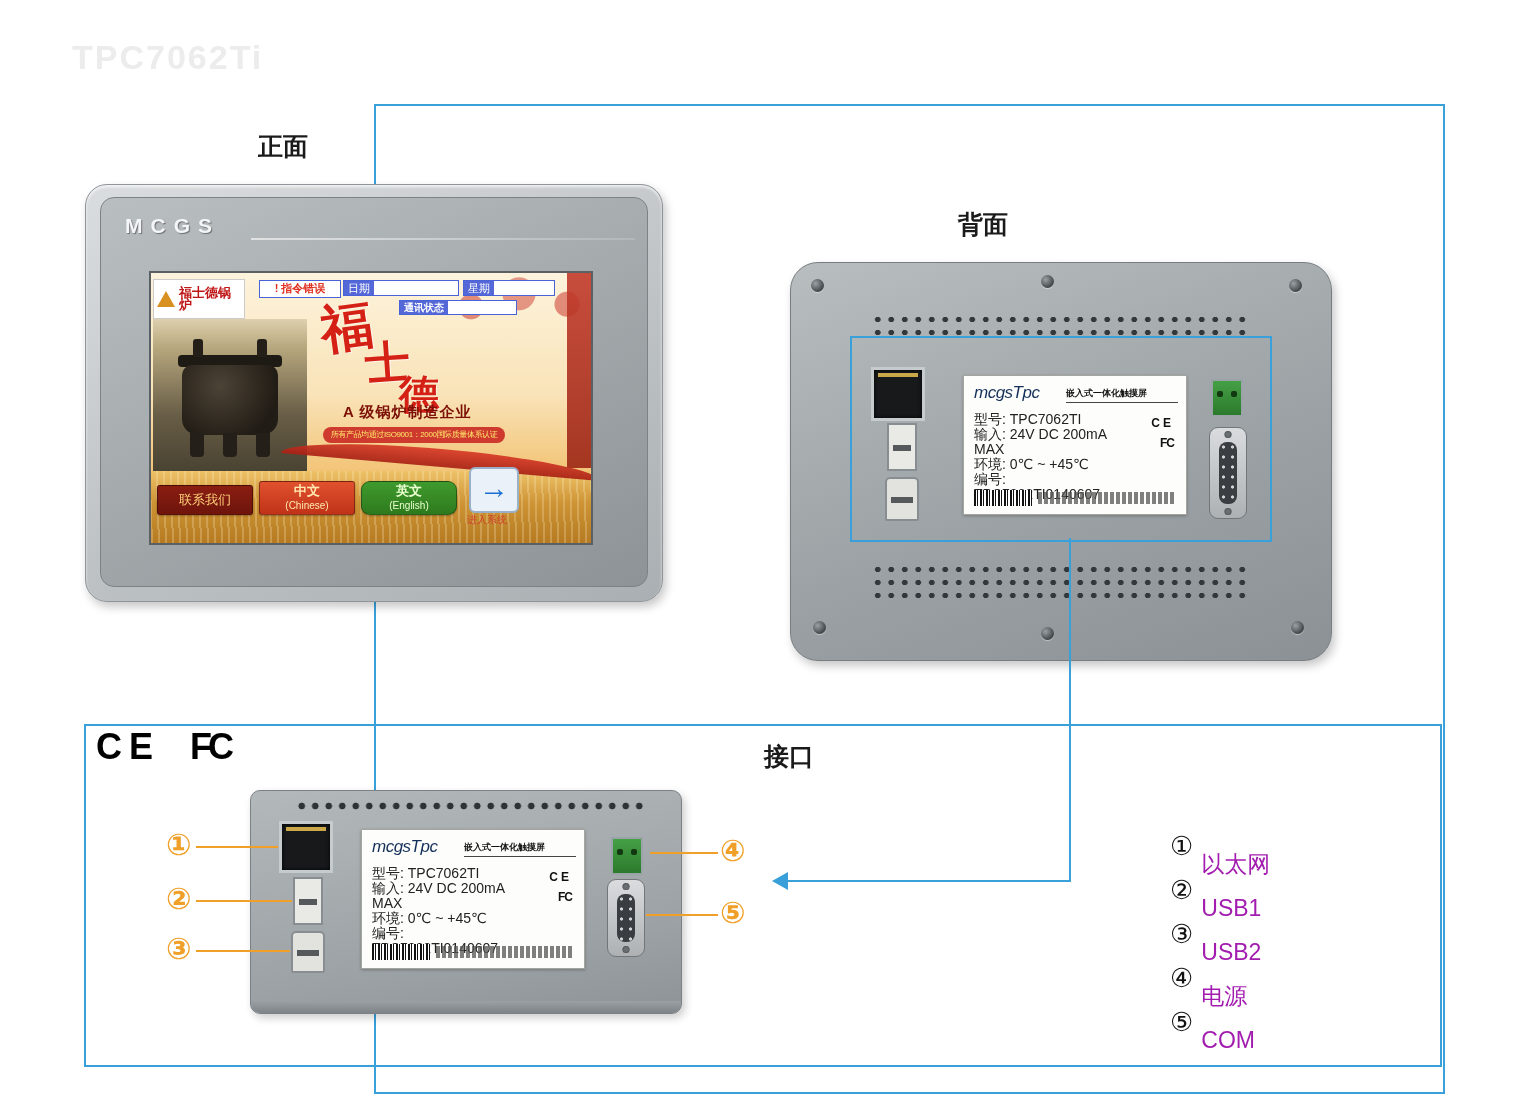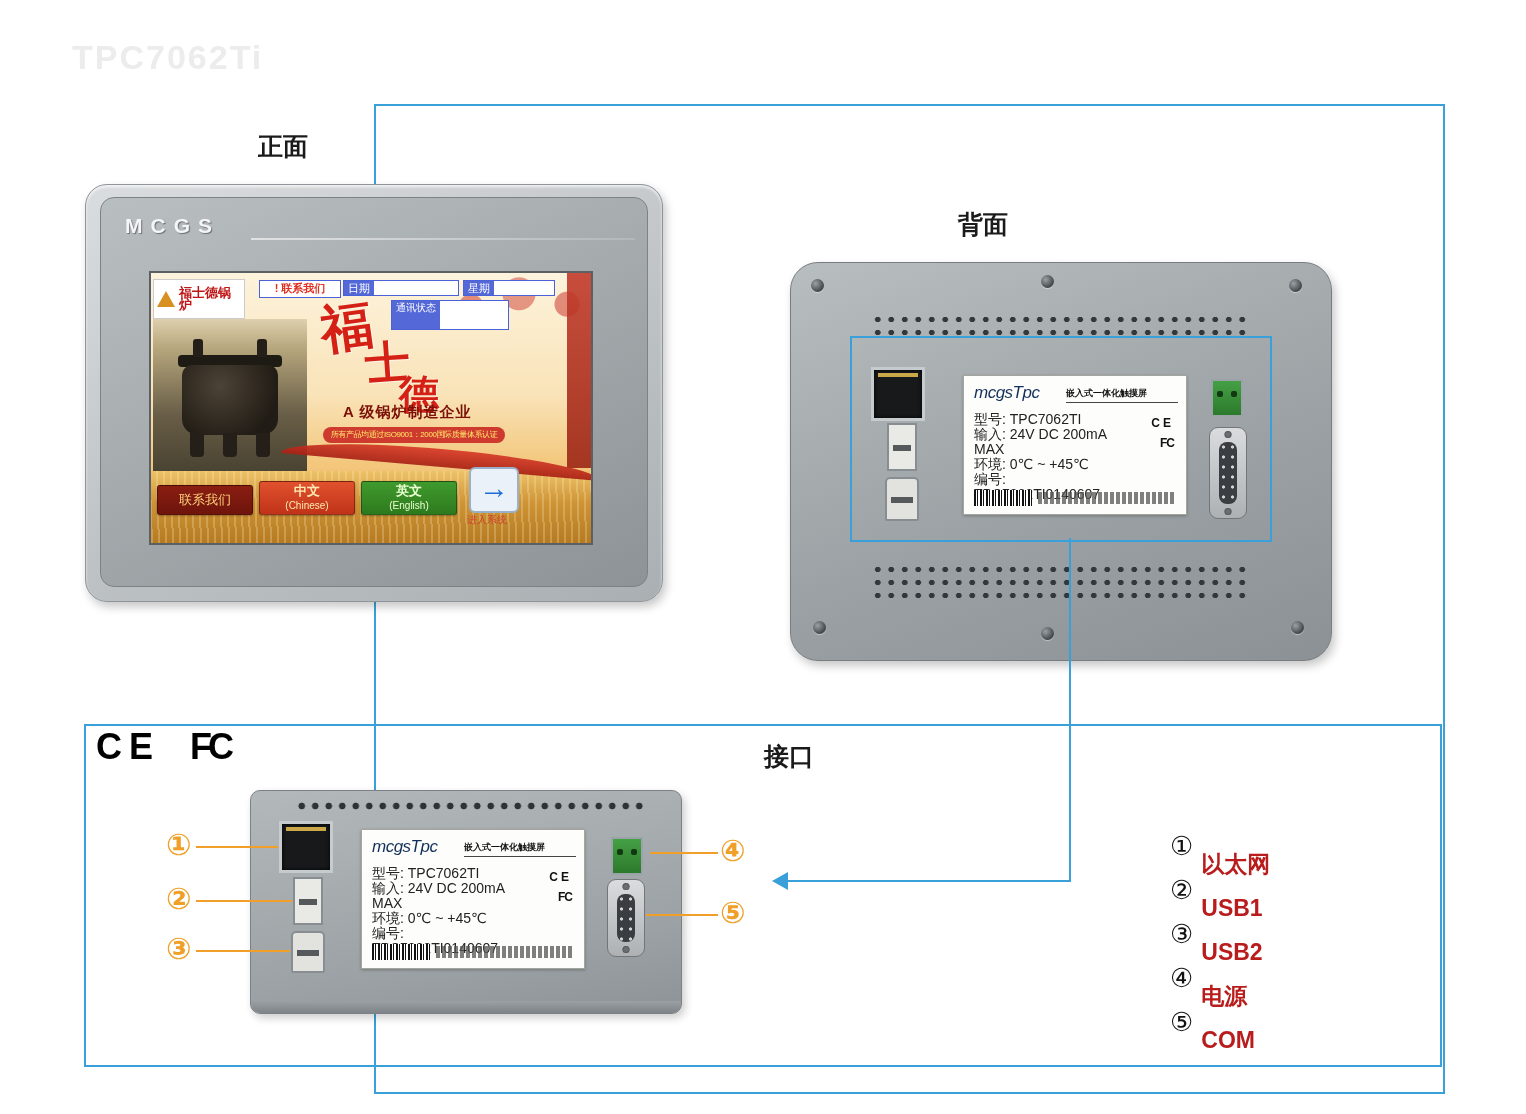--- a/index.html
+++ b/index.html
@@ -69,39 +69,39 @@
   .sc-logo-mark{width:0;height:0;border-left:9px solid transparent;border-right:9px solid transparent;
     border-bottom:16px solid #d89020;margin-right:4px;}
   .sc-logo-text{font-size:13px;font-weight:bold;color:#c01818;line-height:12px;}
   .chip{height:16px;display:flex;border:1px solid #4a62d8;background:#fff;font-size:11px;box-sizing:border-box;}
   .chip-label{background:#5468d8;color:#fff;padding:0 4px;line-height:14px;white-space:nowrap;}
   .chip-field{flex:1;background:#fff;}
   .chip-error{left:108px;top:7px;width:80px;height:16px;border:1px solid #4a62d8;background:#fff;
     color:#e03020;font-size:11px;font-weight:bold;text-align:center;line-height:14px;}
   .chip-date{left:192px;top:7px;width:116px;text-align:right;}
   .chip-week{left:312px;top:7px;width:92px;}
-  .chip-comm{left:240px;top:27px;width:118px;height:30px;font-size:10px;}
+  .chip-comm{left:248px;top:27px;width:118px;height:15px;font-size:10px;font-weight:bold;}
 
   
   .cal{position:absolute;color:#d42015;font-weight:bold;text-shadow:1px 1px 0 rgba(255,255,255,.6);
     font-family:"Liberation Serif","DejaVu Serif",serif;}
   .cal1{left:170px;top:20px;font-size:52px;transform:rotate(-8deg);}
   .cal2{left:214px;top:60px;font-size:45px;transform:rotate(-4deg);}
   .cal3{left:248px;top:94px;font-size:40px;}
   .sc-slogan{left:192px;top:130px;font-size:15px;font-weight:bold;color:#7c0f06;letter-spacing:1px;}
   .sc-banner{left:172px;top:154px;width:182px;height:16px;background:#cf3a2e;border-radius:8px;
     color:#ffe86a;font-size:8px;line-height:16px;text-align:center;letter-spacing:-0.4px;}
 
   
   .sc-btn{position:absolute;text-align:center;box-sizing:border-box;border:1px solid rgba(0,0,0,.35);
     border-radius:3px;box-shadow:0 1px 2px rgba(0,0,0,.3);}
   .btn-contact{left:6px;top:212px;width:96px;height:30px;line-height:28px;font-size:13px;
     background:linear-gradient(#8a1d12,#6e150c);color:#ffd27a;}
   .btn-cn{left:108px;top:208px;width:96px;height:34px;background:linear-gradient(#e0512e,#c03318);color:#ffe9b0;}
-  .btn-en{left:210px;top:208px;width:96px;height:34px;background:linear-gradient(#3f9a2e,#2e7a1e);color:#eaffd0;}
+  .btn-en{left:210px;top:208px;width:96px;height:34px;background:linear-gradient(#3f9a2e,#2e7a1e);color:#eaffd0;border-radius:9px;}
   .btn-top{display:block;font-size:13px;font-weight:bold;line-height:17px;}
   .btn-sub{display:block;font-size:10px;line-height:13px;}
   .enter-box{left:318px;top:194px;width:46px;height:42px;background:#eaf1f8;border:2px solid #9ab0c8;
     border-radius:6px;text-align:center;}
   .enter-arrow{font-size:30px;font-weight:bold;color:#1a6fd4;line-height:38px;}
   .enter-text{left:316px;top:240px;font-size:10px;color:#d04030;}
 
   
   .screw{position:absolute;width:13px;height:13px;border-radius:50%;
     background:radial-gradient(circle at 35% 35%,#9aa0a4,#3f4447 72%);
@@ -152,21 +152,21 @@
     background-image:radial-gradient(circle,#2e3336 3px,transparent 3.7px);background-size:13.5px 14px;}
 
   
   .co-num{position:absolute;font-size:30px;line-height:34px;color:#f0a028;font-weight:bold;z-index:7;}
   .co-line{position:absolute;height:2px;background:#f0a028;z-index:7;}
 
   
   .legend{left:1170px;top:824px;z-index:3;}
   .legend-row{display:flex;align-items:center;height:44px;}
   .legend-num{font-size:26px;margin-right:8px;color:#111;}
-  .legend-text{font-size:23px;font-weight:bold;color:#b91c1c;margin-top:36px;}
+  .legend-text{font-size:23px;font-weight:normal;color:#a21caf;margin-top:36px;}
 </style>
 </head>
 <body>
 
 <div id="canvas">
 
   <div class="abs watermark">TPC7062Ti</div>
 
   <div class="abs wire wire-outer"></div>
   <div class="abs wire wire-box"></div>
@@ -203,21 +203,21 @@
         <div class="abs vessel-leg" style="left:103px;"></div>
       </div>
       <div class="abs sc-field"></div>
       <div class="abs sc-ribbon"></div>
 
       <div class="abs sc-logo">
         <span class="sc-logo-mark"></span>
         <span class="sc-logo-text">福士德锅炉</span>
       </div>
 
-      <div class="abs chip-error">! 联系我们</div>
+      <div class="abs chip-error">! 指令错误</div>
       <div class="abs chip chip-date">
         <span class="chip-label">日期</span>
         <span class="chip-field"></span>
       </div>
       <div class="abs chip chip-week">
         <span class="chip-label">星期</span>
         <span class="chip-field"></span>
       </div>
       <div class="abs chip chip-comm">
         <span class="chip-label">通讯状态</span>

